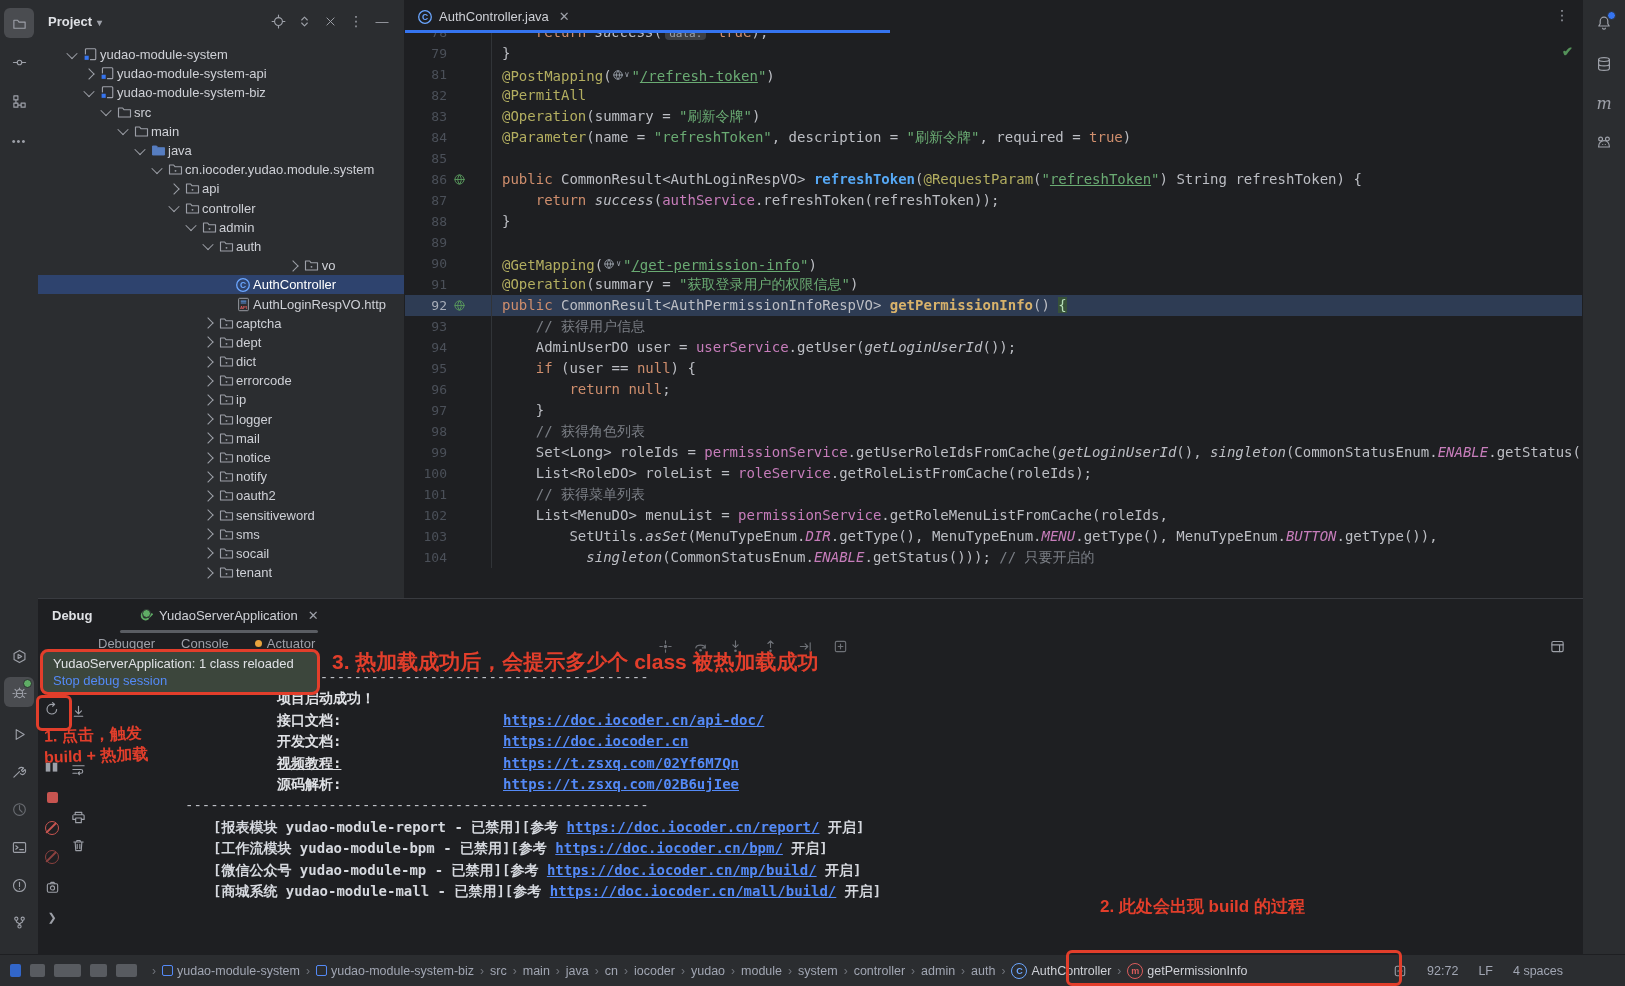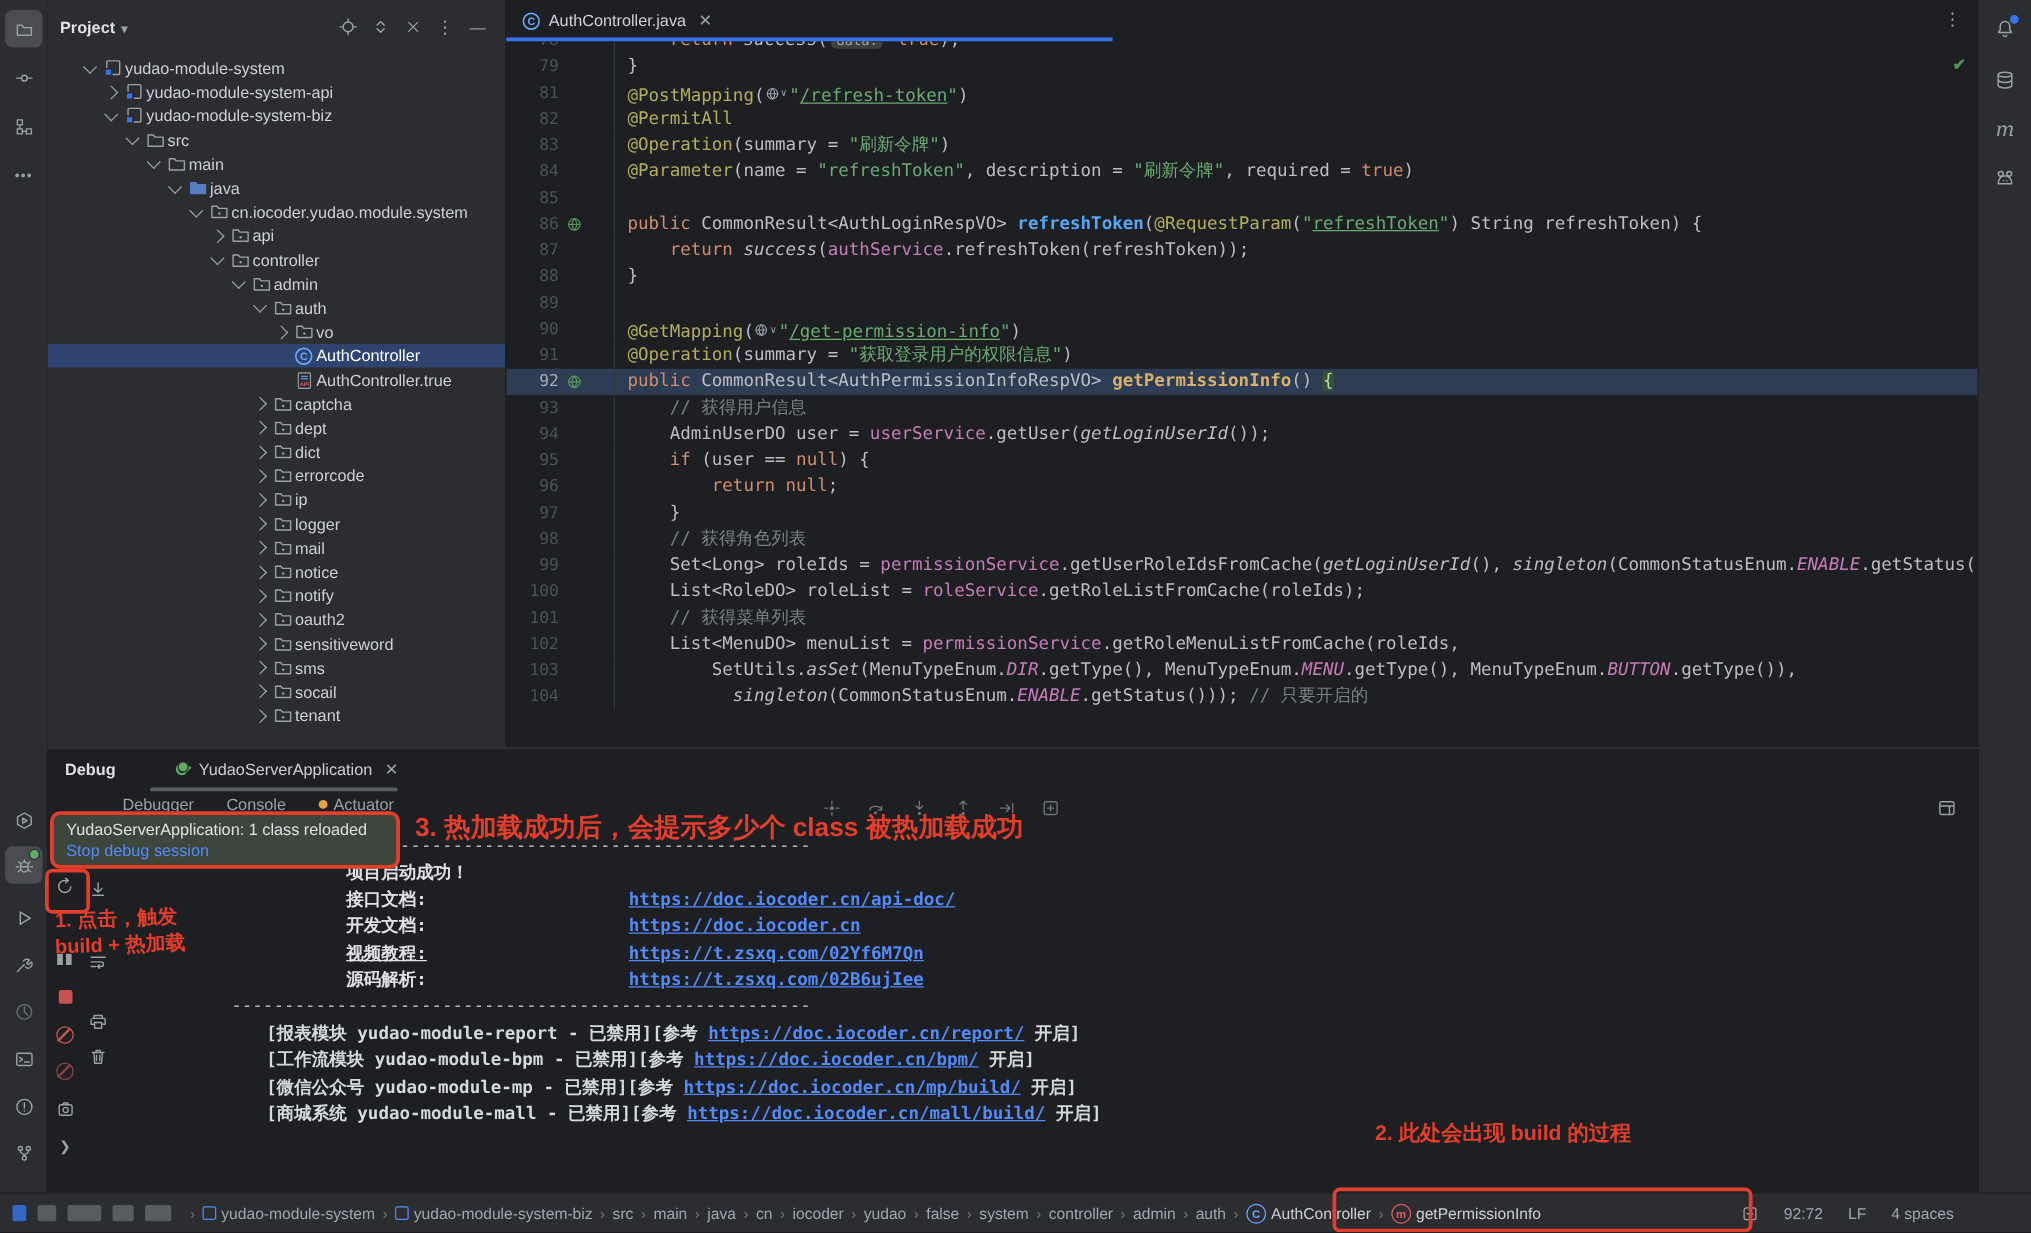--- a/index.html
+++ b/index.html
@@ -342,21 +342,21 @@
             <span class="chev down"></span>
           </span>
           <span class="ic tic">
             <svg viewBox="0 0 16 16" width="15" height="15" fill="none" stroke="#9da0a8" stroke-width="1.2" stroke-linecap="round" stroke-linejoin="round">
               <path d="M1.6 3.2h4.4l1.4 1.8h7v7.8H1.6z"></path>
               <circle cx="8" cy="9.4" r="1" fill="#9da0a8" stroke="none"></circle>
             </svg>
           </span>
           <span>auth</span>
         </div>
-        <div class="trow" style="padding-left: 178px;">
+        <div class="trow" style="padding-left: 178px; justify-content: center;">
           <span class="tch">
             <span class="chev right"></span>
           </span>
           <span class="ic tic">
             <svg viewBox="0 0 16 16" width="15" height="15" fill="none" stroke="#9da0a8" stroke-width="1.2" stroke-linecap="round" stroke-linejoin="round">
               <path d="M1.6 3.2h4.4l1.4 1.8h7v7.8H1.6z"></path>
               <circle cx="8" cy="9.4" r="1" fill="#9da0a8" stroke="none"></circle>
             </svg>
           </span>
           <span>vo</span>
@@ -373,21 +373,21 @@
         </div>
         <div class="trow" style="padding-left: 178px;">
           <span class="tch"></span>
           <span class="ic tic">
             <svg viewBox="0 0 16 16" width="15" height="15">
               <rect x="2.8" y="1.4" width="10.4" height="13.2" rx="1" fill="#2b2d30" stroke="#9da0a8" stroke-width="1"></rect>
               <path d="M5 4.4h6M5 6.4h6" stroke="#5a8fd6" stroke-width="1.2"></path>
               <text x="8" y="12.6" font-size="4.6" font-weight="bold" fill="#db5c5c" text-anchor="middle" font-family="Liberation Sans, sans-serif">API</text>
             </svg>
           </span>
-          <span>AuthController.true</span>
+          <span>AuthLoginRespVO.http</span>
         </div>
         <div class="trow" style="padding-left: 161px;">
           <span class="tch">
             <span class="chev right"></span>
           </span>
           <span class="ic tic">
             <svg viewBox="0 0 16 16" width="15" height="15" fill="none" stroke="#9da0a8" stroke-width="1.2" stroke-linecap="round" stroke-linejoin="round">
               <path d="M1.6 3.2h4.4l1.4 1.8h7v7.8H1.6z"></path>
               <circle cx="8" cy="9.4" r="1" fill="#9da0a8" stroke="none"></circle>
             </svg>
@@ -811,21 +811,21 @@
         <span class="bb-sep">›</span>
         <span class="bb-item">
           <span>iocoder</span>
         </span>
         <span class="bb-sep">›</span>
         <span class="bb-item">
           <span>yudao</span>
         </span>
         <span class="bb-sep">›</span>
         <span class="bb-item">
-          <span>false</span>
+          <span>module</span>
         </span>
         <span class="bb-sep">›</span>
         <span class="bb-item">
           <span>system</span>
         </span>
         <span class="bb-sep">›</span>
         <span class="bb-item">
           <span>controller</span>
         </span>
         <span class="bb-sep">›</span>

